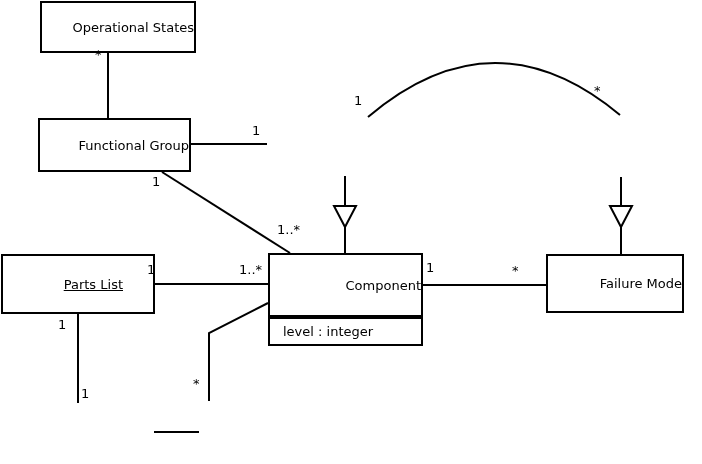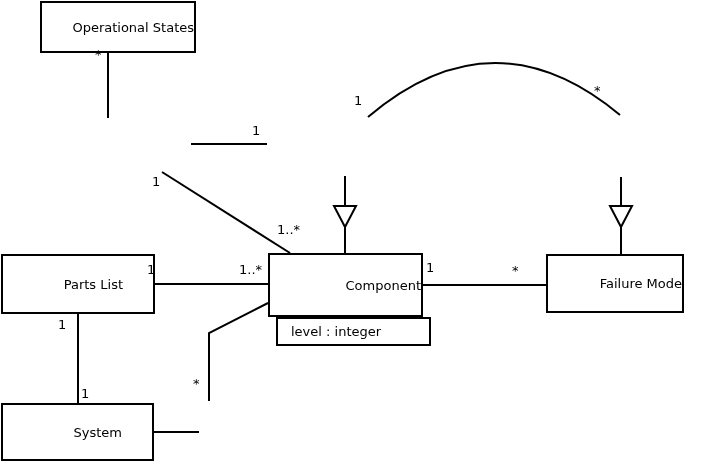--- a/index.html
+++ b/index.html
@@ -17,25 +17,24 @@
     position: absolute;
     box-sizing: border-box;
     background: #ffffff;
     border: 2px solid #000000;
     display: flex;
     align-items: center;
     justify-content: flex-end;
     font-size: 13px;
     white-space: nowrap;
   }
-  .uml-box.shift-left { padding-right: 30px; }
+  .uml-box.shift-left { padding-right: 30px; text-decoration: underline; }
   .uml-box.attr {
     justify-content: flex-start;
     padding-left: 13px;
-    margin-left: 8px;
   }
   .mult {
     position: absolute;
     font-size: 13px;
     line-height: 14px;
     white-space: nowrap;
   }
 </style>
 </head>
 <body>
@@ -68,42 +67,42 @@
 
     <line x1="154" y1="432" x2="199" y2="432" stroke="#000" stroke-width="2"></line>
 
     <polyline points="268,303 209,333 209,401" fill="none" stroke="#000" stroke-width="2"></polyline>
   </svg>
 
   <div class="uml-box" style="left:40px;top:1px;width:156px;height:52px">
     <span>Operational States</span>
   </div>
 
+  <div class="uml-box" style="left:38px;top:118px;width:153px;height:54px">
+    <span>Functional Group</span>
+  </div>
 
 
 
   <div class="uml-box shift-left" style="left:1px;top:254px;width:154px;height:60px">
     <span>Parts List</span>
   </div>
 
   <div class="uml-box" style="left:268px;top:253px;width:155px;height:64px">
     <span>Component</span>
   </div>
 
   <div class="uml-box attr" style="left:268px;top:317px;width:155px;height:29px">
     <span>level : integer</span>
   </div>
 
   <div class="uml-box" style="left:546px;top:254px;width:138px;height:59px">
     <span>Failure Mode</span>
   </div>
 
-  <div class="uml-box shift-left" style="left:1px;top:403px;width:153px;height:58px">
-    <span>System</span>
-  </div>
 
 
   <span class="mult" style="left:95px;top:48px">*</span>
   <span class="mult" style="left:252px;top:124px">1</span>
   <span class="mult" style="left:152px;top:175px">1</span>
   <span class="mult" style="left:277px;top:223px">1..*</span>
   <span class="mult" style="left:354px;top:94px">1</span>
   <span class="mult" style="left:594px;top:84px">*</span>
   <span class="mult" style="left:147px;top:263px">1</span>
   <span class="mult" style="left:239px;top:263px">1..*</span>

